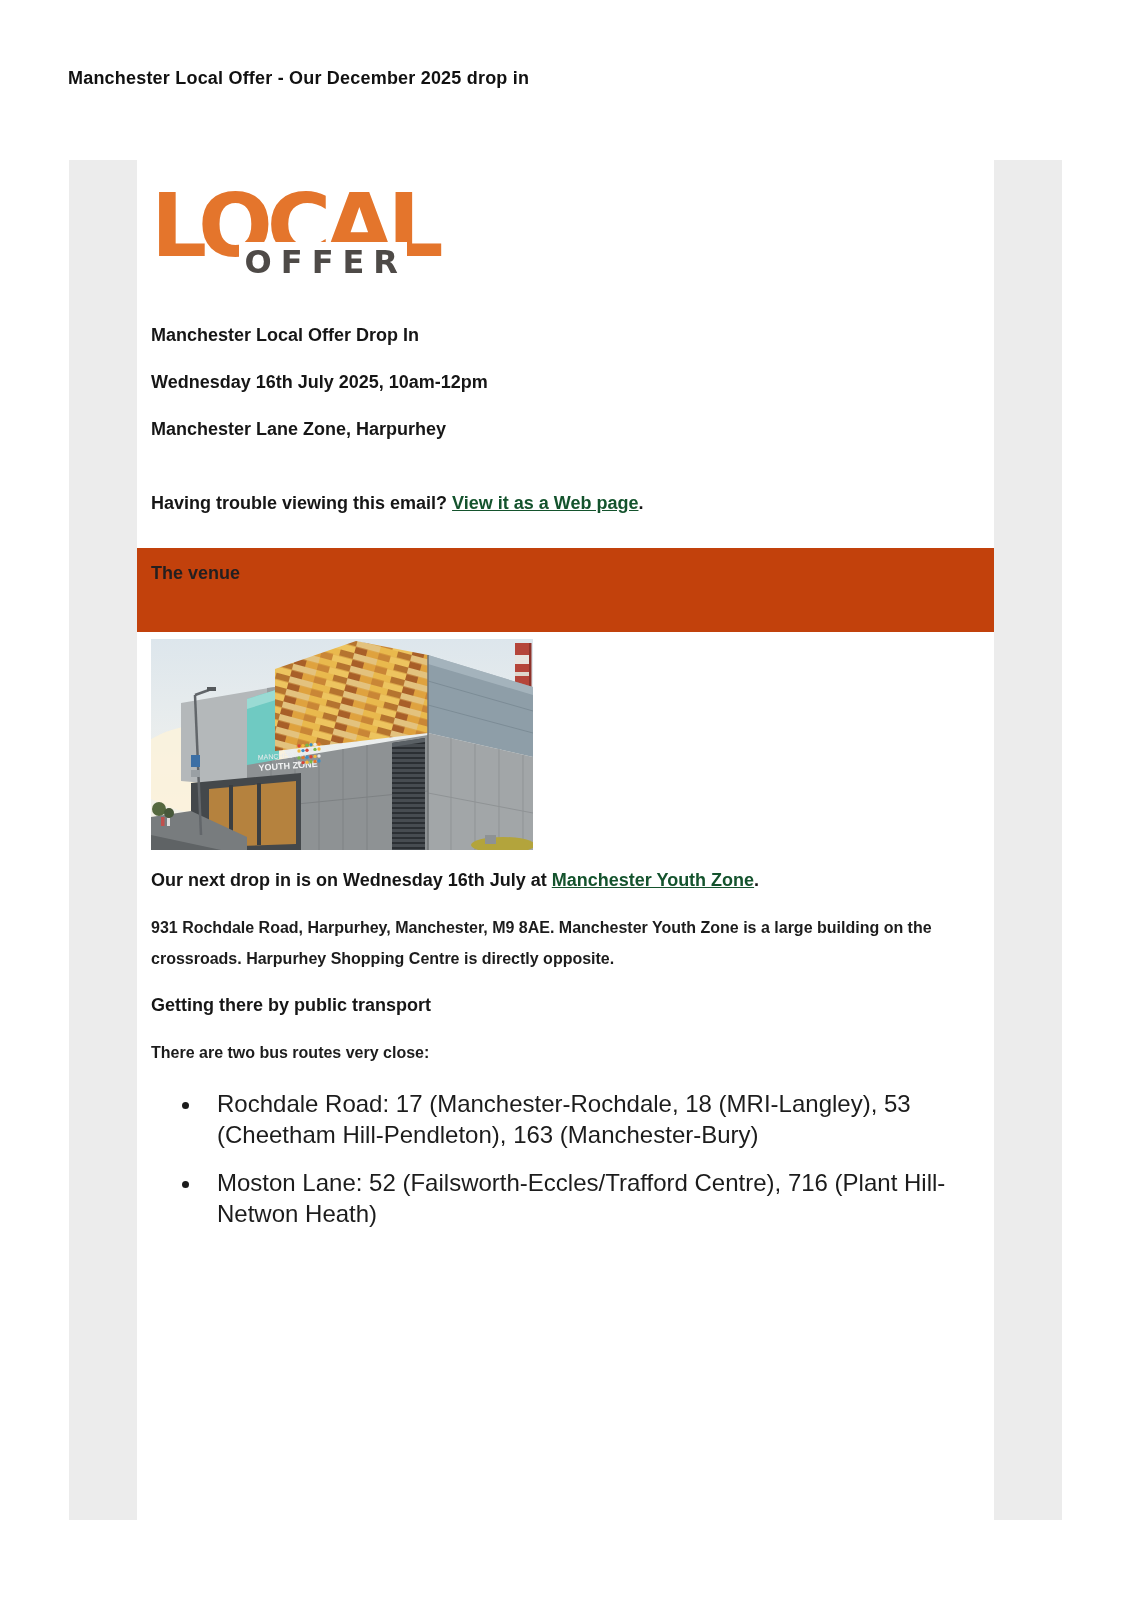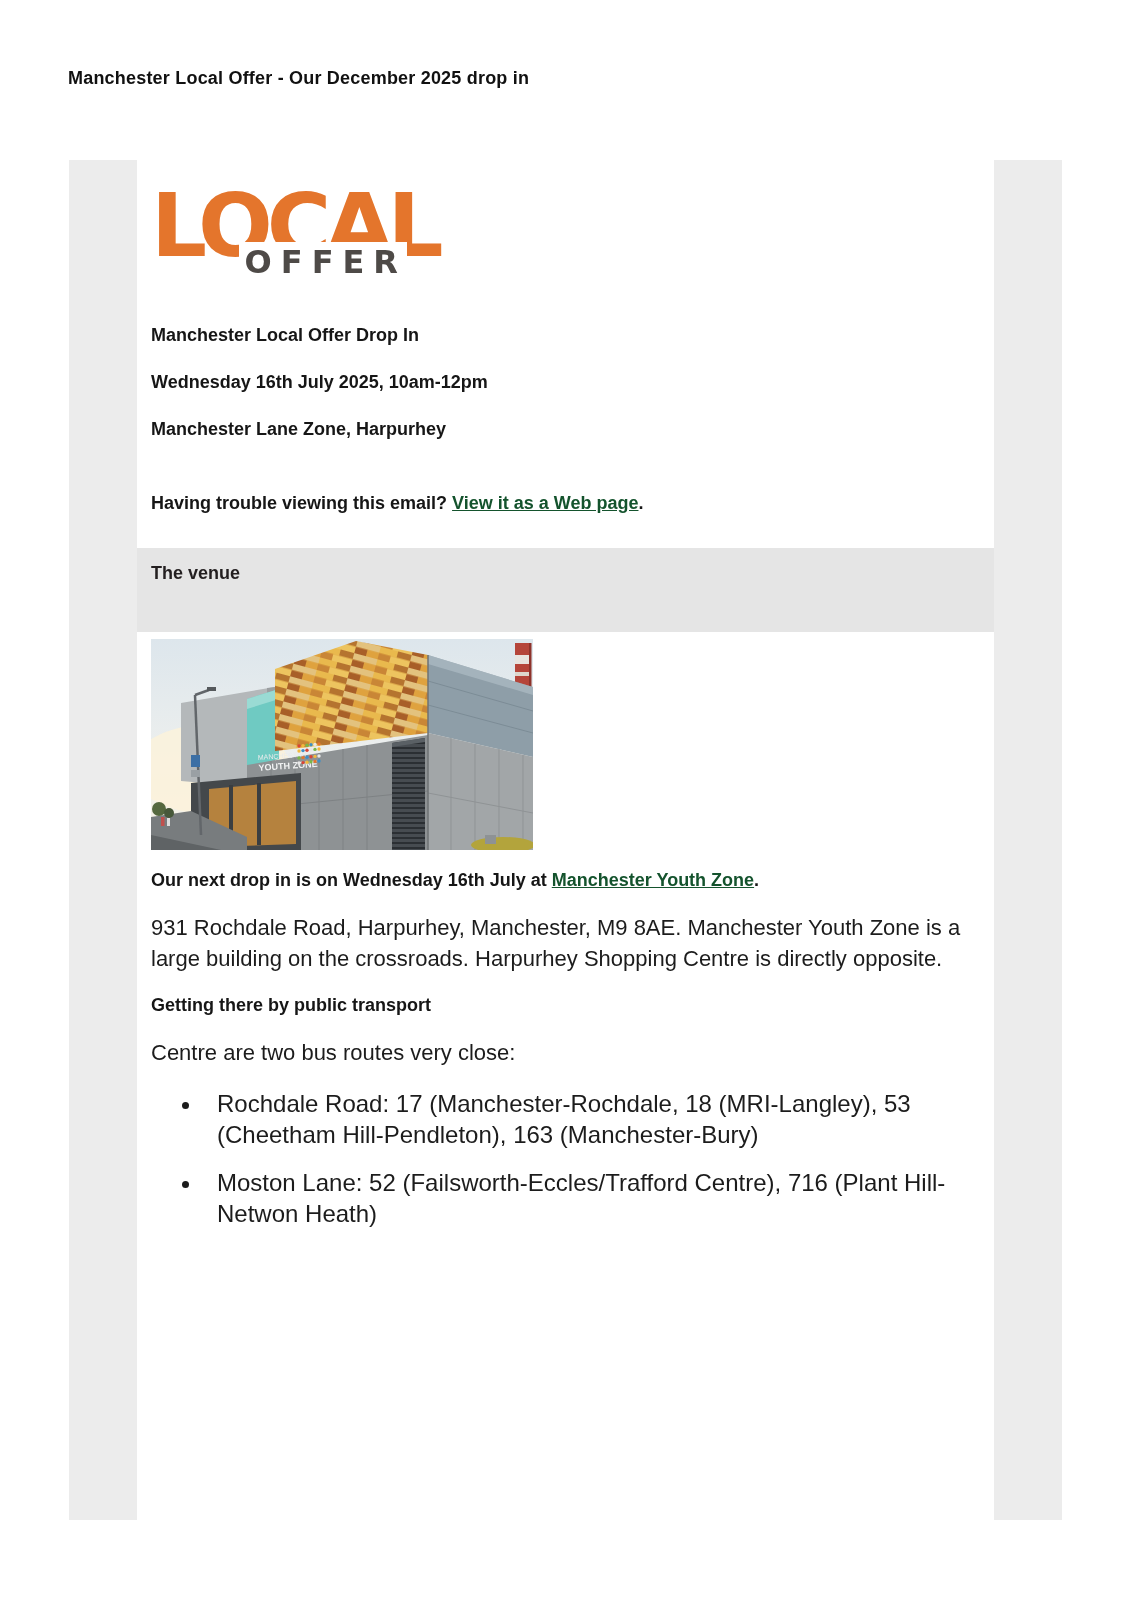--- a/index.html
+++ b/index.html
@@ -27,26 +27,26 @@
     font-size:88px;font-weight:800;line-height:104px;
     color:#e4752c;letter-spacing:-6px;
   }
   .logo-offer{
     position:absolute;right:44px;bottom:0;background:#ffffff;
     font-family:"DejaVu Sans", sans-serif;
     font-size:32px;font-weight:800;color:#4e4a47;letter-spacing:9px;
     padding:1px 0 1px 6px;
   }
   p.h{font-size:18px;font-weight:bold;line-height:31px;margin:0 0 16px;color:#161616;}
-  p.body{font-size:22px;font-weight:normal;line-height:31px;margin:0 0 16px;color:#1c1c1c;}
+  p.body{font-size:16px;font-weight:bold;line-height:31px;margin:0 0 16px;color:#1c1c1c;}
   p.trouble{margin-top:43px;}
   a.link{color:#14532d;text-decoration:underline;}
   a.link.bold{font-weight:bold;}
   .banner{
-    margin:29px -14px 0 -14px;height:84px;background:#e5e5e5;
+    margin:29px -14px 0 -14px;height:84px;background:#c2410c;
     box-sizing:border-box;padding:15px 14px 0 14px;
     font-size:18px;font-weight:bold;color:#231f20;
   }
   .photo{
     margin:7px 0 15px 0;width:382px;height:211px;overflow:hidden;line-height:0;
   }
   ul.bus-list{margin:20px 0 16px;padding-left:52px;list-style:disc;}
   ul.bus-list li{
     font-size:24px;line-height:31px;padding-left:14px;margin-bottom:17px;color:#1c1c1c;
   }
@@ -191,21 +191,21 @@
         <rect x="40" y="116" width="9" height="12" fill="#3c6fa5"></rect>
         <rect x="40" y="131" width="9" height="7" fill="#9aa0a4"></rect>
       </svg>
     </div>
 
     <p class="h"><span>Our next drop in is on Wednesday 16th July at </span><a href="#" class="link bold">Manchester Youth Zone</a><span>.</span></p>
 
     <p class="body">931 Rochdale Road, Harpurhey, Manchester, M9 8AE. Manchester Youth Zone is a large building on the crossroads. Harpurhey Shopping Centre is directly opposite.</p>
 
     <p class="h">Getting there by public transport</p>
-    <p class="body">Centre are two bus routes very close:</p>
+    <p class="body">There are two bus routes very close:</p>
 
     <ul class="bus-list">
       <li><span>Rochdale Road: 17 (Manchester-Rochdale, 18 (MRI-Langley), 53 (Cheetham Hill-Pendleton), 163 (Manchester-Bury)</span></li>
       <li><span>Moston Lane: 52 (Failsworth-Eccles/Trafford Centre), 716 (Plant Hill-Netwon Heath)</span></li>
     </ul>
 
 
   </div>
 </div>
 

